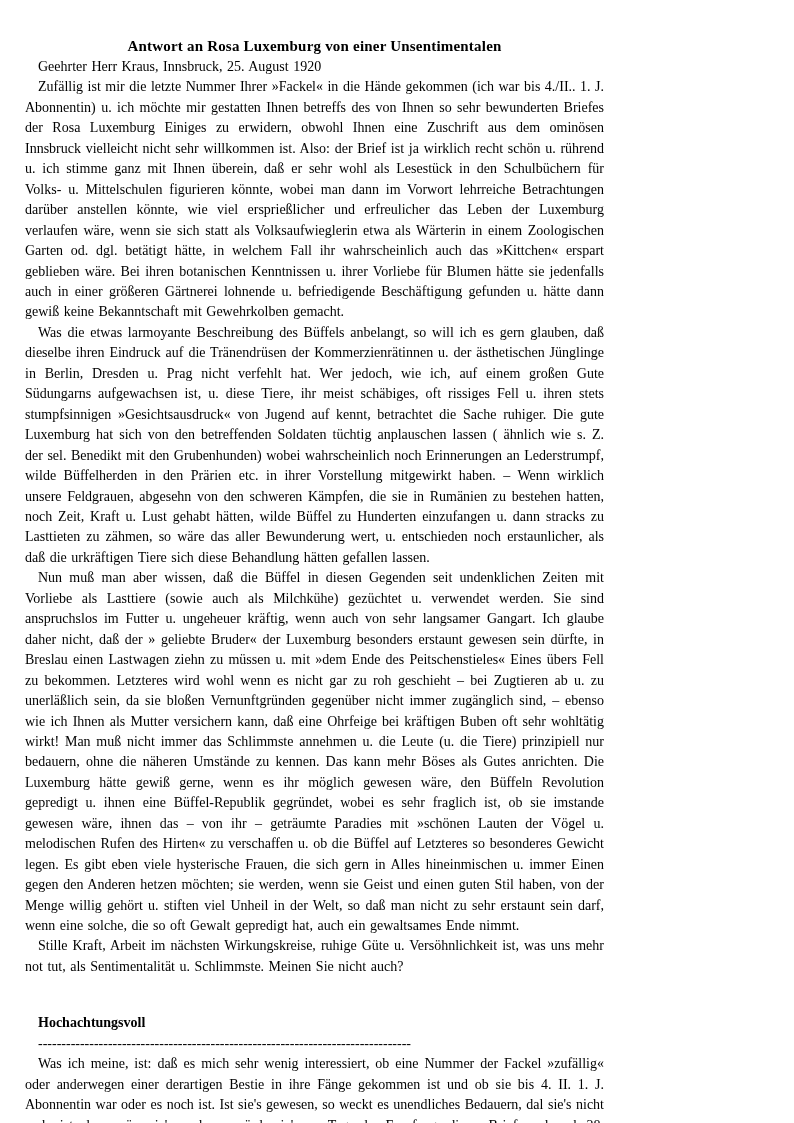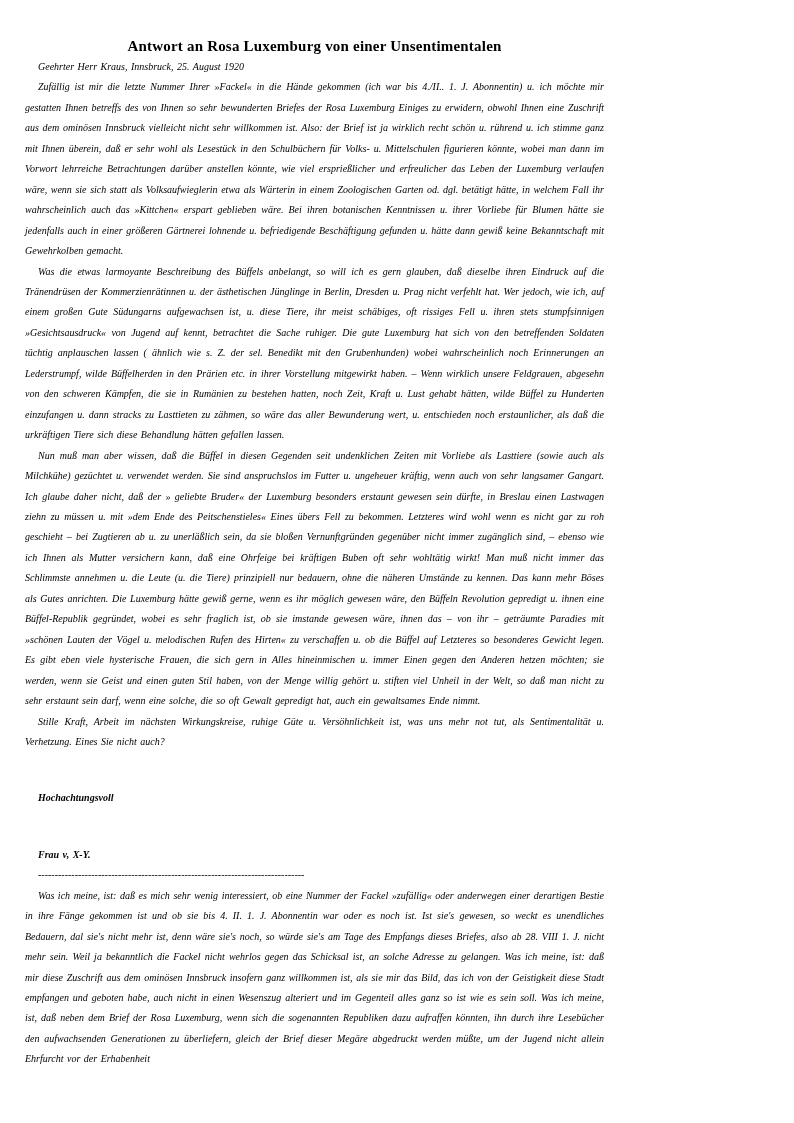--- a/index.html
+++ b/index.html
@@ -22,26 +22,25 @@
   .title {
     font-size: 15px;
     line-height: 21px;
     font-weight: bold;
     text-align: center;
     margin: 0;
     letter-spacing: 0.2px;
   }
   p {
     margin: 0;
-    font-size: 10px;
+    font-size: 14px;
     line-height: 20.45px;
     text-align: justify;
     text-indent: 13px;
     word-spacing: 1px;
-    font-style: italic;
   }
   p.salutation {
     text-align: left;
   }
   p.sig {
     font-weight: bold;
     text-align: left;
     margin-top: 36px;
   }
   p.separator {
@@ -58,22 +57,21 @@
   <h1 class="title">Antwort an Rosa Luxemburg von einer Unsentimentalen</h1>
 
   <p class="salutation">Geehrter Herr Kraus, Innsbruck, 25. August 1920</p>
 
   <p class="body-paragraph">Zufällig ist mir die letzte Nummer Ihrer »Fackel« in die Hände gekommen (ich war bis 4./II.. 1. J. Abonnentin) u. ich möchte mir gestatten Ihnen betreffs des von Ihnen so sehr bewunderten Briefes der Rosa Luxemburg Einiges zu erwidern, obwohl Ihnen eine Zuschrift aus dem ominösen Innsbruck vielleicht nicht sehr willkommen ist. Also: der Brief ist ja wirklich recht schön u. rührend u. ich stimme ganz mit Ihnen überein, daß er sehr wohl als Lesestück in den Schulbüchern für Volks- u. Mittelschulen figurieren könnte, wobei man dann im Vorwort lehrreiche Betrachtungen darüber anstellen könnte, wie viel ersprießlicher und erfreulicher das Leben der Luxemburg verlaufen wäre, wenn sie sich statt als Volksaufwieglerin etwa als Wärterin in einem Zoologischen Garten od. dgl. betätigt hätte, in welchem Fall ihr wahrscheinlich auch das »Kittchen« erspart geblieben wäre. Bei ihren botanischen Kenntnissen u. ihrer Vorliebe für Blumen hätte sie jedenfalls auch in einer größeren Gärtnerei lohnende u. befriedigende Beschäftigung gefunden u. hätte dann gewiß keine Bekanntschaft mit Gewehrkolben gemacht.</p>
 
   <p class="body-paragraph">Was die etwas larmoyante Beschreibung des Büffels anbelangt, so will ich es gern glauben, daß dieselbe ihren Eindruck auf die Tränendrüsen der Kommerzienrätinnen u. der ästhetischen Jünglinge in Berlin, Dresden u. Prag nicht verfehlt hat. Wer jedoch, wie ich, auf einem großen Gute Südungarns aufgewachsen ist, u. diese Tiere, ihr meist schäbiges, oft rissiges Fell u. ihren stets stumpfsinnigen »Gesichtsausdruck« von Jugend auf kennt, betrachtet die Sache ruhiger. Die gute Luxemburg hat sich von den betreffenden Soldaten tüchtig anplauschen lassen ( ähnlich wie s. Z. der sel. Benedikt mit den Grubenhunden) wobei wahrscheinlich noch Erinnerungen an Lederstrumpf, wilde Büffelherden in den Prärien etc. in ihrer Vorstellung mitgewirkt haben. – Wenn wirklich unsere Feldgrauen, abgesehn von den schweren Kämpfen, die sie in Rumänien zu bestehen hatten, noch Zeit, Kraft u. Lust gehabt hätten, wilde Büffel zu Hunderten einzufangen u. dann stracks zu Lasttieten zu zähmen, so wäre das aller Bewunderung wert, u. entschieden noch erstaunlicher, als daß die urkräftigen Tiere sich diese Behandlung hätten gefallen lassen.</p>
 
   <p class="body-paragraph">Nun muß man aber wissen, daß die Büffel in diesen Gegenden seit undenklichen Zeiten mit Vorliebe als Lasttiere (sowie auch als Milchkühe) gezüchtet u. verwendet werden. Sie sind anspruchslos im Futter u. ungeheuer kräftig, wenn auch von sehr langsamer Gangart. Ich glaube daher nicht, daß der » geliebte Bruder« der Luxemburg besonders erstaunt gewesen sein dürfte, in Breslau einen Lastwagen ziehn zu müssen u. mit »dem Ende des Peitschenstieles« Eines übers Fell zu bekommen. Letzteres wird wohl wenn es nicht gar zu roh geschieht – bei Zugtieren ab u. zu unerläßlich sein, da sie bloßen Vernunftgründen gegenüber nicht immer zugänglich sind, – ebenso wie ich Ihnen als Mutter versichern kann, daß eine Ohrfeige bei kräftigen Buben oft sehr wohltätig wirkt! Man muß nicht immer das Schlimmste annehmen u. die Leute (u. die Tiere) prinzipiell nur bedauern, ohne die näheren Umstände zu kennen. Das kann mehr Böses als Gutes anrichten. Die Luxemburg hätte gewiß gerne, wenn es ihr möglich gewesen wäre, den Büffeln Revolution gepredigt u. ihnen eine Büffel-Republik gegründet, wobei es sehr fraglich ist, ob sie imstande gewesen wäre, ihnen das – von ihr – geträumte Paradies mit »schönen Lauten der Vögel u. melodischen Rufen des Hirten« zu verschaffen u. ob die Büffel auf Letzteres so besonderes Gewicht legen. Es gibt eben viele hysterische Frauen, die sich gern in Alles hineinmischen u. immer Einen gegen den Anderen hetzen möchten; sie werden, wenn sie Geist und einen guten Stil haben, von der Menge willig gehört u. stiften viel Unheil in der Welt, so daß man nicht zu sehr erstaunt sein darf, wenn eine solche, die so oft Gewalt gepredigt hat, auch ein gewaltsames Ende nimmt.</p>
 
-  <p class="body-paragraph">Stille Kraft, Arbeit im nächsten Wirkungskreise, ruhige Güte u. Versöhnlichkeit ist, was uns mehr not tut, als Sentimentalität u. Verhetzung. Eines Sie nicht auch?</p>
+  <p class="body-paragraph">Stille Kraft, Arbeit im nächsten Wirkungskreise, ruhige Güte u. Versöhnlichkeit ist, was uns mehr not tut, als Sentimentalität u. Schlimmste. Meinen Sie nicht auch?</p>
 
   <p class="sig">Hochachtungsvoll</p>
 
-  <p class="sig">Frau v, X-Y.</p>
 
   <p class="separator">--------------------------------------------------------------------------------</p>
 
   <p class="body-paragraph">Was ich meine, ist: daß es mich sehr wenig interessiert, ob eine Nummer der Fackel »zufällig« oder anderwegen einer derartigen Bestie in ihre Fänge gekommen ist und ob sie bis 4. II. 1. J. Abonnentin war oder es noch ist. Ist sie's gewesen, so weckt es unendliches Bedauern, dal sie's nicht mehr ist, denn wäre sie's noch, so würde sie's am Tage des Empfangs dieses Briefes, also ab 28. VIII 1. J. nicht mehr sein. Weil ja bekanntlich die Fackel nicht wehrlos gegen das Schicksal ist, an solche Adresse zu gelangen. Was ich meine, ist: daß mir diese Zuschrift aus dem ominösen Innsbruck insofern ganz willkommen ist, als sie mir das Bild, das ich von der Geistigkeit diese Stadt empfangen und geboten habe, auch nicht in einen Wesenszug alteriert und im Gegenteil alles ganz so ist wie es sein soll. Was ich meine, ist, daß neben dem Brief der Rosa Luxemburg, wenn sich die sogenannten Republiken dazu aufraffen könnten, ihn durch ihre Lesebücher den aufwachsenden Generationen zu überliefern, gleich der Brief dieser Megäre abgedruckt werden müßte, um der Jugend nicht allein Ehrfurcht vor der Erhabenheit</p>
 </div>
 
 </body></html>

